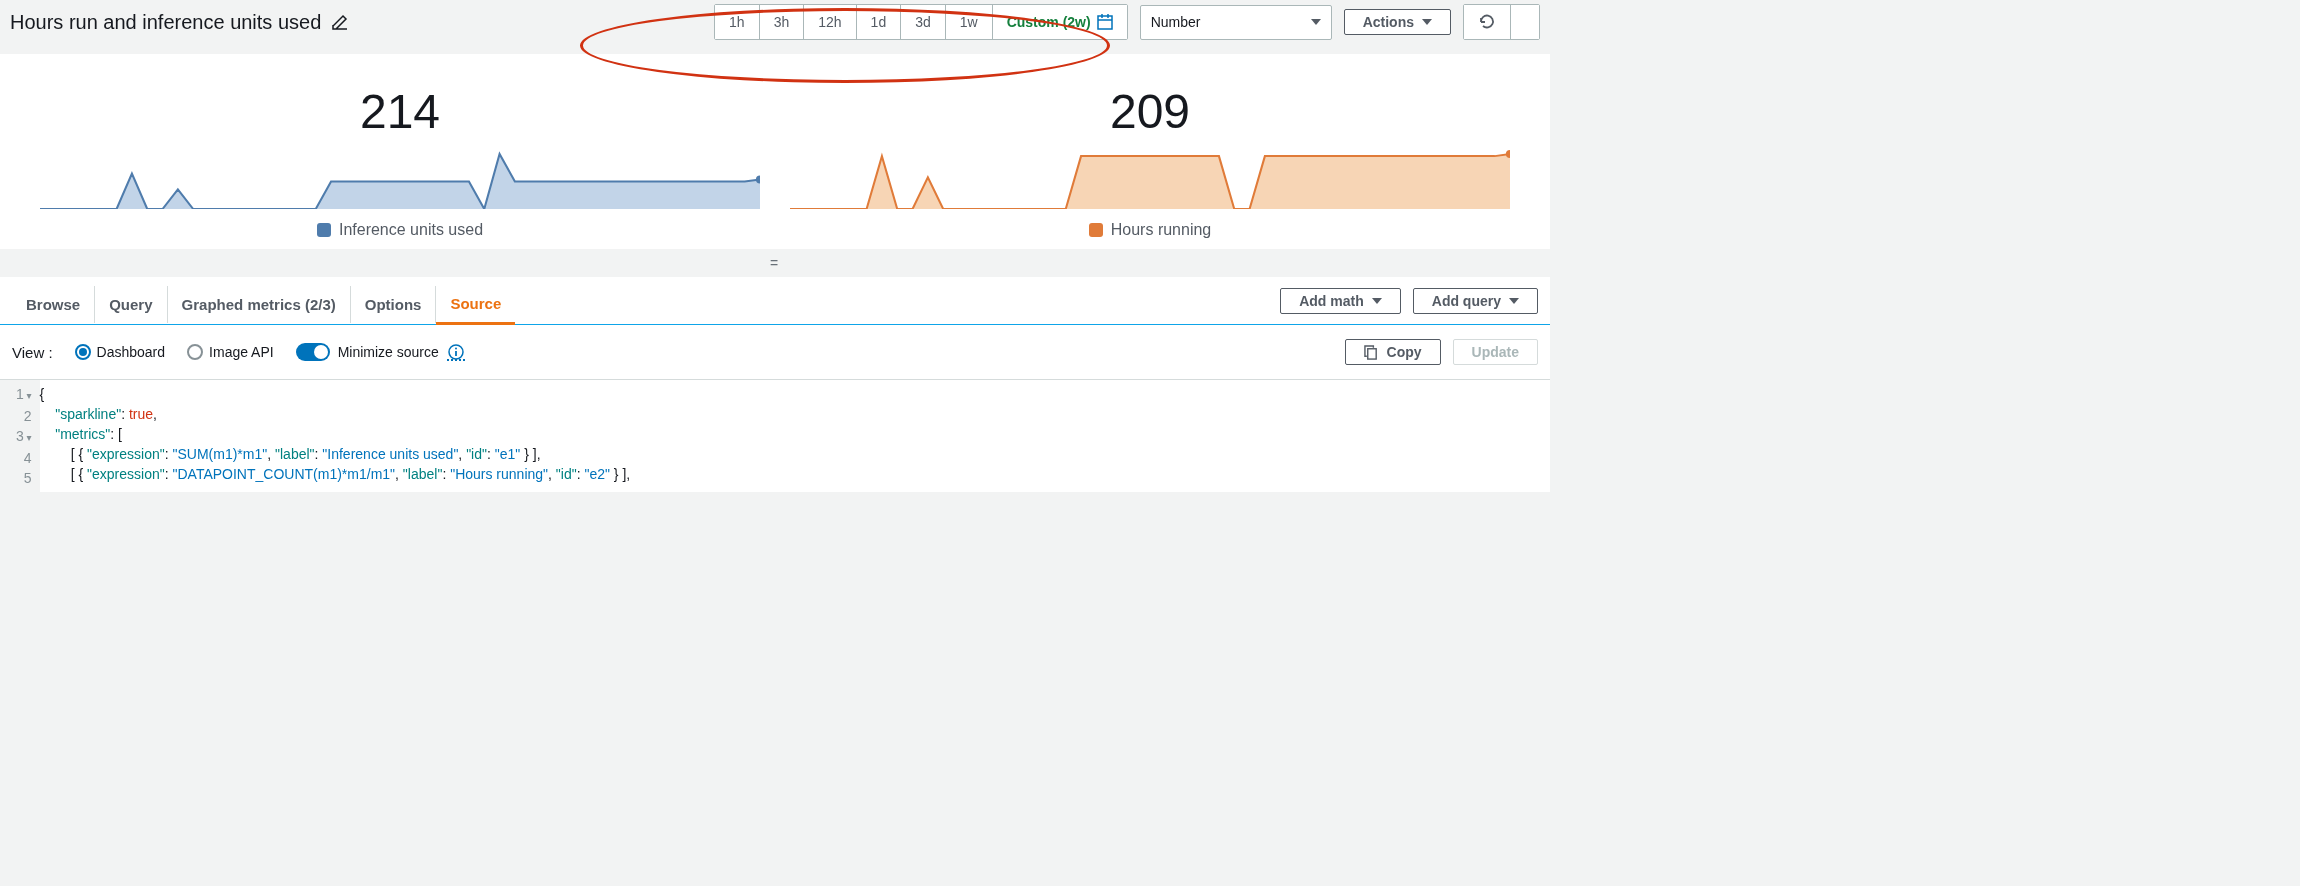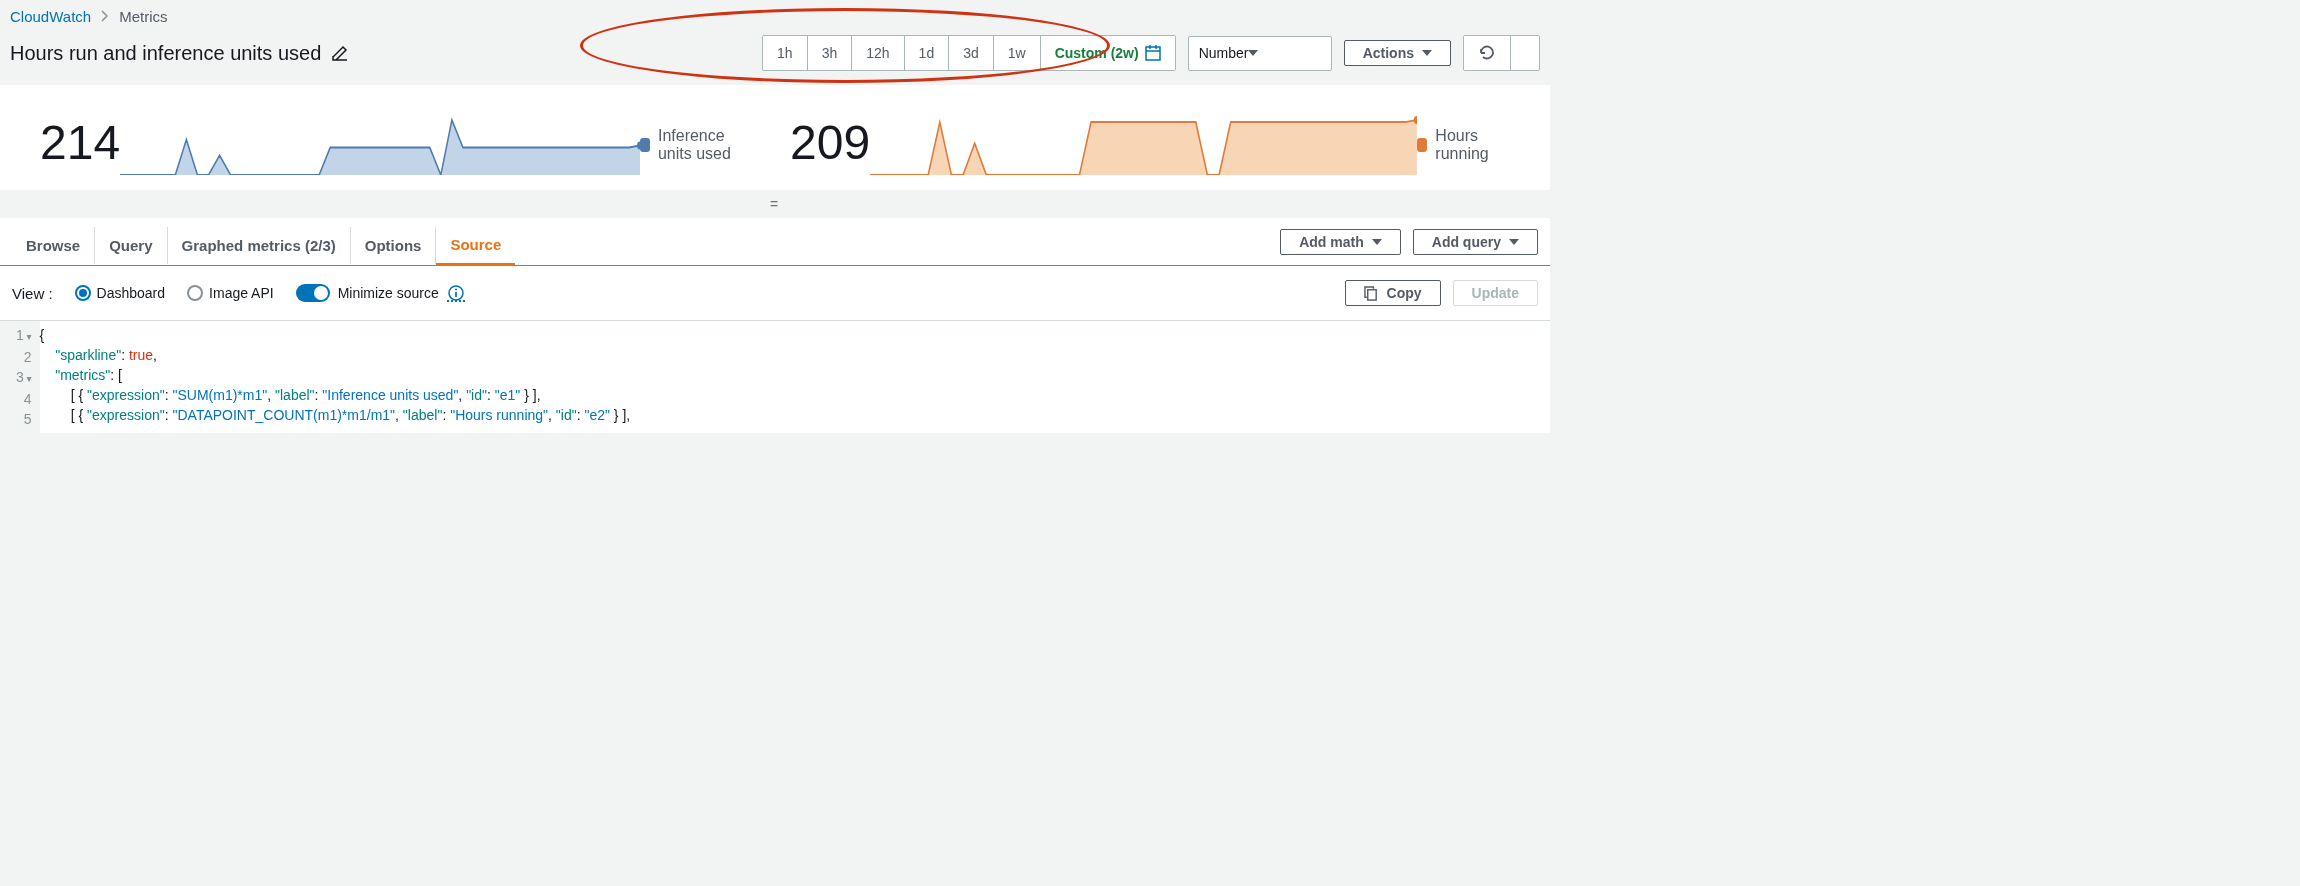--- a/index.html
+++ b/index.html
@@ -15,31 +15,31 @@
 .header-title h1 { font-size:20px; font-weight:400; }
 .edit-icon { width:18px; height:18px; color:#16191f; cursor:pointer; }
 
 .header-controls { display:flex; align-items:center; gap:12px; }
 .seg { display:flex; border:1px solid #aab7b8; background:#fff; height:36px; align-items:stretch; border-radius:2px; }
 .seg button { background:#fff; border:none; border-right:1px solid #aab7b8; padding:0 14px; font-size:14px; color:#545b64; cursor:pointer; display:flex; align-items:center; gap:6px; }
 .seg button:last-child { border-right:none; }
 .seg button.active { color:#15803d; font-weight:700;text-align:center; }
 .seg .cal-icon { width:16px; height:16px; }
 
-.select { display:flex; align-items:center; border:1px solid #aab7b8; background:#fff; height:35px; padding:0 10px; width:144px; cursor:pointer; border-radius:2px; }
+.select { display:flex; align-items:center; justify-content:space-between; border:1px solid #aab7b8; background:#fff; height:35px; padding:0 10px; width:192px; cursor:pointer; border-radius:2px; }
 .select .caret { border-left:5px solid transparent; border-right:5px solid transparent; border-top:6px solid #545b64; }
 
 .btn { display:flex; align-items:center; gap:8px; border:1px solid #545b64; background:#fff; height:26px; padding:0 18px; font-size:14px; font-weight:700; color:#545b64; cursor:pointer; border-radius:2px; }
 .btn .caret { border-left:5px solid transparent; border-right:5px solid transparent; border-top:6px solid #545b64; }
 
 .annot-ellipse { position:absolute; border:3px solid #d13212; border-radius:50%; pointer-events:none; }
 
 .chart-area { background:#fff; margin:0; padding:30px 40px 10px; }
 .charts { display:flex; gap:30px; }
-.chart { flex:1; display:flex; flex-direction:row; align-items:flex-start; }
+.chart { flex:1; display:flex; flex-direction:column; align-items:center; }
 .big-number { font-size:48px; font-weight:400; margin-bottom:10px; }
 .spark-svg { width:100%; height:60px; }
 .legend { display:flex; align-items:center; gap:8px; margin-top:12px; font-size:16px; color:#545b64; }
 .legend-swatch { width:14px; height:14px; border-radius:3px; }
 
 .drag-handle { text-align:center; padding:6px; color:#687078; font-size:14px; letter-spacing:2px; background:#f2f3f3; cursor:ns-resize; }
 
 .tabs-row { display:flex; align-items:center; justify-content:space-between; padding:8px 12px 0; background:#fff; border-bottom:1px solid #0ea5e9; }
 .tabs { display:flex; align-items:center; }
 .tab { padding:10px 14px; font-size:15px; color:#545b64; cursor:pointer; border-right:1px solid #d5dbdb; font-weight:700; }
@@ -69,29 +69,20 @@
 .s { color:#0073bb; } 
 .b { color:#d13212; }
 
 .copy-icon { width:15px; height:15px; }
 </style>
 </head>
 <body>
 
 <div style="position:relative;">
 
-<div class="breadcrumb">
-  <a href="#">CloudWatch</a>
-  <span class="sep">
-    <svg width="8" height="12" viewBox="0 0 8 12">
-          <path d="M1 1 L6 6 L1 11" stroke="#879196" stroke-width="1.5" fill="none"></path>
-        </svg>
-  </span>
-  <span class="current">Metrics</span>
-</div>
 
 <div class="header-row">
   <div class="header-title">
     <h1>Hours run and inference units used</h1>
     <span class="edit-icon">
       <svg width="18" height="18" viewBox="0 0 18 18">
             <path d="M2 13 L2 16 L5 16 L15 6 L12 3 Z M2 12 L2 16 L16 16" stroke="#16191f" stroke-width="1.5" fill="none"></path>
           </svg>
     </span>
   </div>

